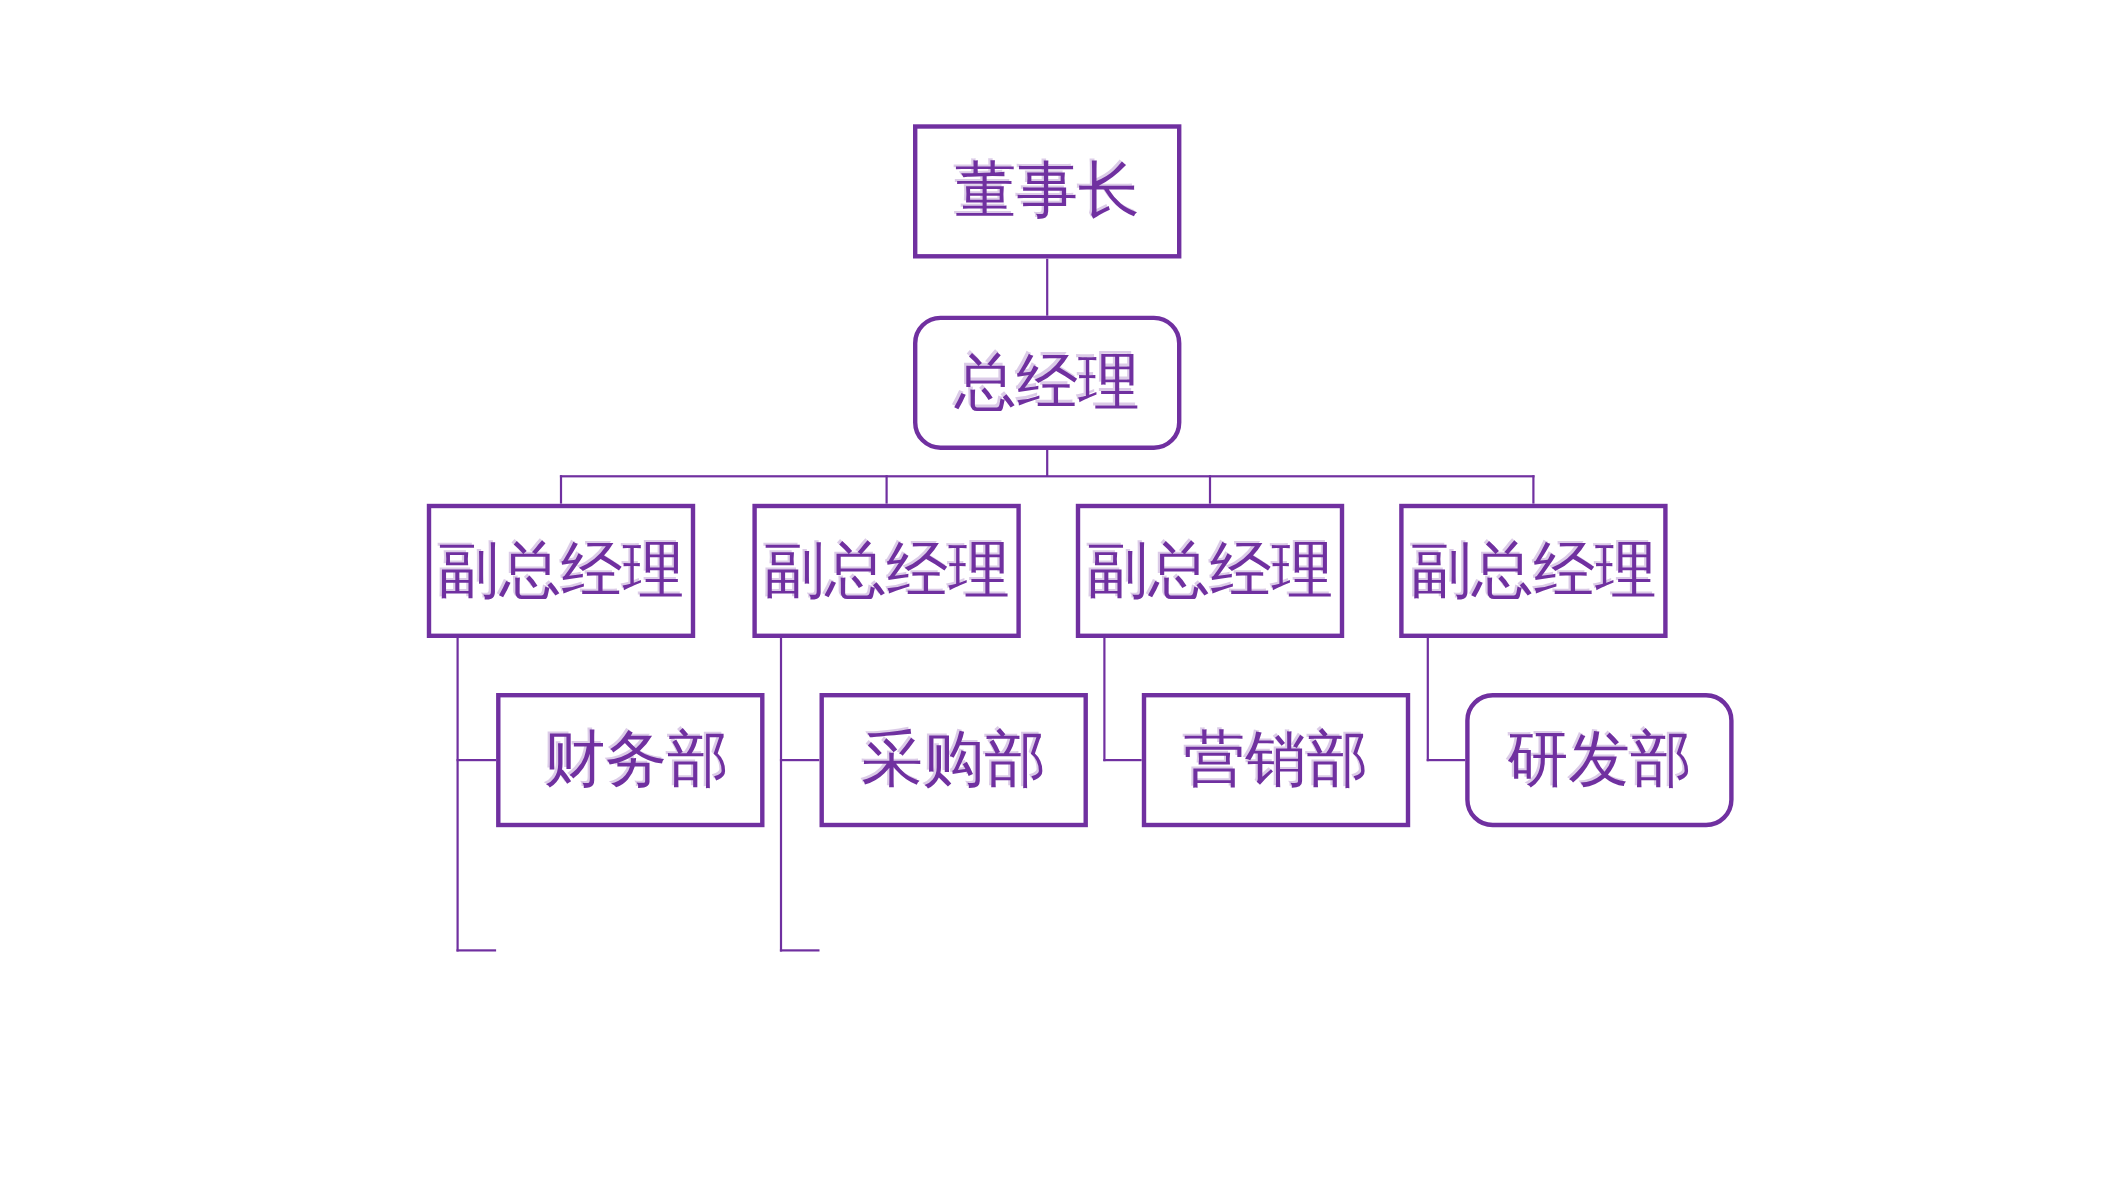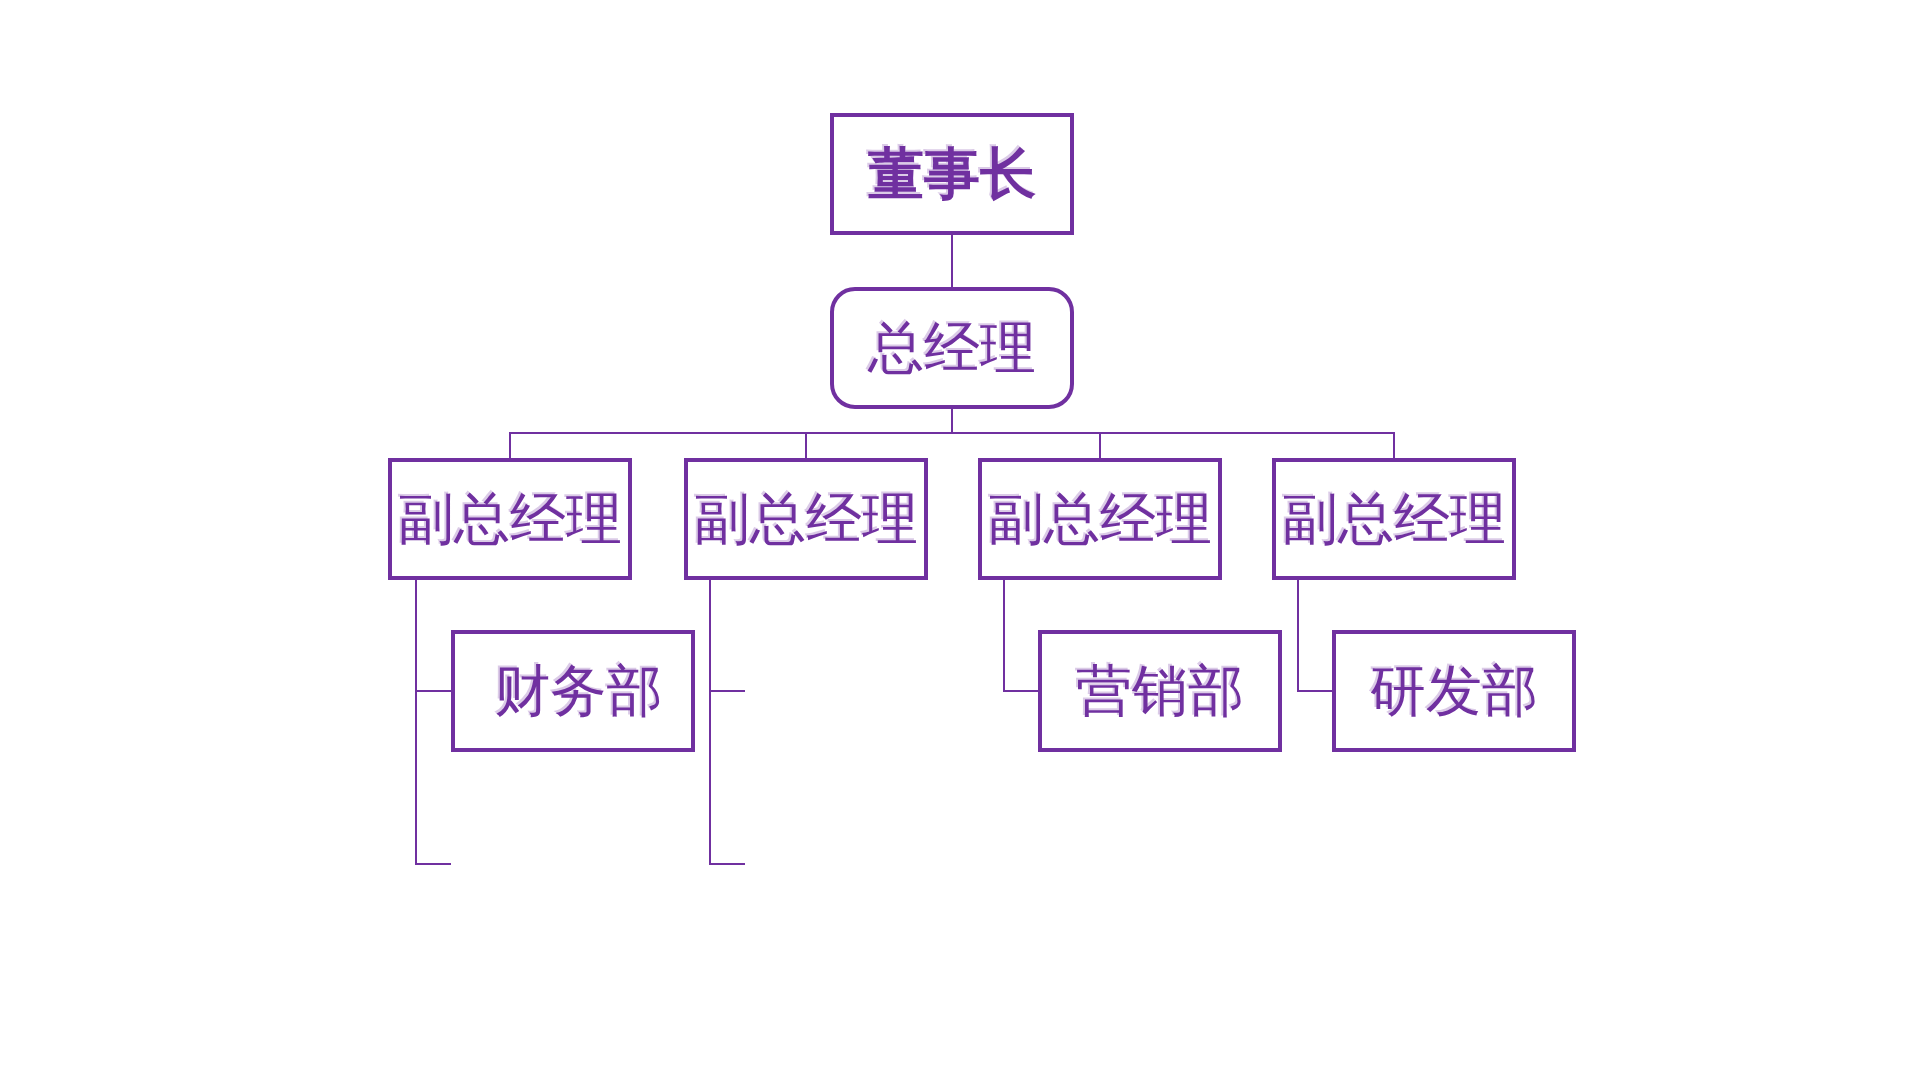--- a/index.html
+++ b/index.html
@@ -54,27 +54,28 @@
   <div class="vline" style="left:709px;  top:580px; height:285px;"></div>
   <div class="vline" style="left:1003px; top:580px; height:112px;"></div>
   <div class="vline" style="left:1297px; top:580px; height:112px;"></div>
   <div class="hline" style="left:415px;  top:690px; width:36px;"></div>
   <div class="hline" style="left:415px;  top:863px; width:36px;"></div>
   <div class="hline" style="left:709px;  top:690px; width:36px;"></div>
   <div class="hline" style="left:709px;  top:863px; width:36px;"></div>
   <div class="hline" style="left:1003px; top:690px; width:35px;"></div>
   <div class="hline" style="left:1297px; top:690px; width:35px;"></div>
 
-  <div class="node" style="left:830px; top:113px;font-weight:bold;">董事长</div>
+  <div class="node" style="left:830px; top:113px;">董事长</div>
 
   <div class="node" style="left:830px; top:287px;border-radius:25px;">总经理</div>
 
   <div class="node" style="left:388px;  top:458px;">副总经理</div>
   <div class="node" style="left:684px;  top:458px;">副总经理</div>
   <div class="node" style="left:978px;  top:458px;">副总经理</div>
   <div class="node" style="left:1272px; top:458px;">副总经理</div>
 
   <div class="node" style="left:451px;  top:630px;padding-left:11px;">财务部</div>
+  <div class="node" style="left:745px;  top:630px;">采购部</div>
   <div class="node" style="left:1038px; top:630px;">营销部</div>
-  <div class="node" style="left:1332px; top:630px;">研发部</div>
+  <div class="node" style="left:1332px; top:630px;border-radius:25px;">研发部</div>
 
 
 </div>
 
 </body></html>

